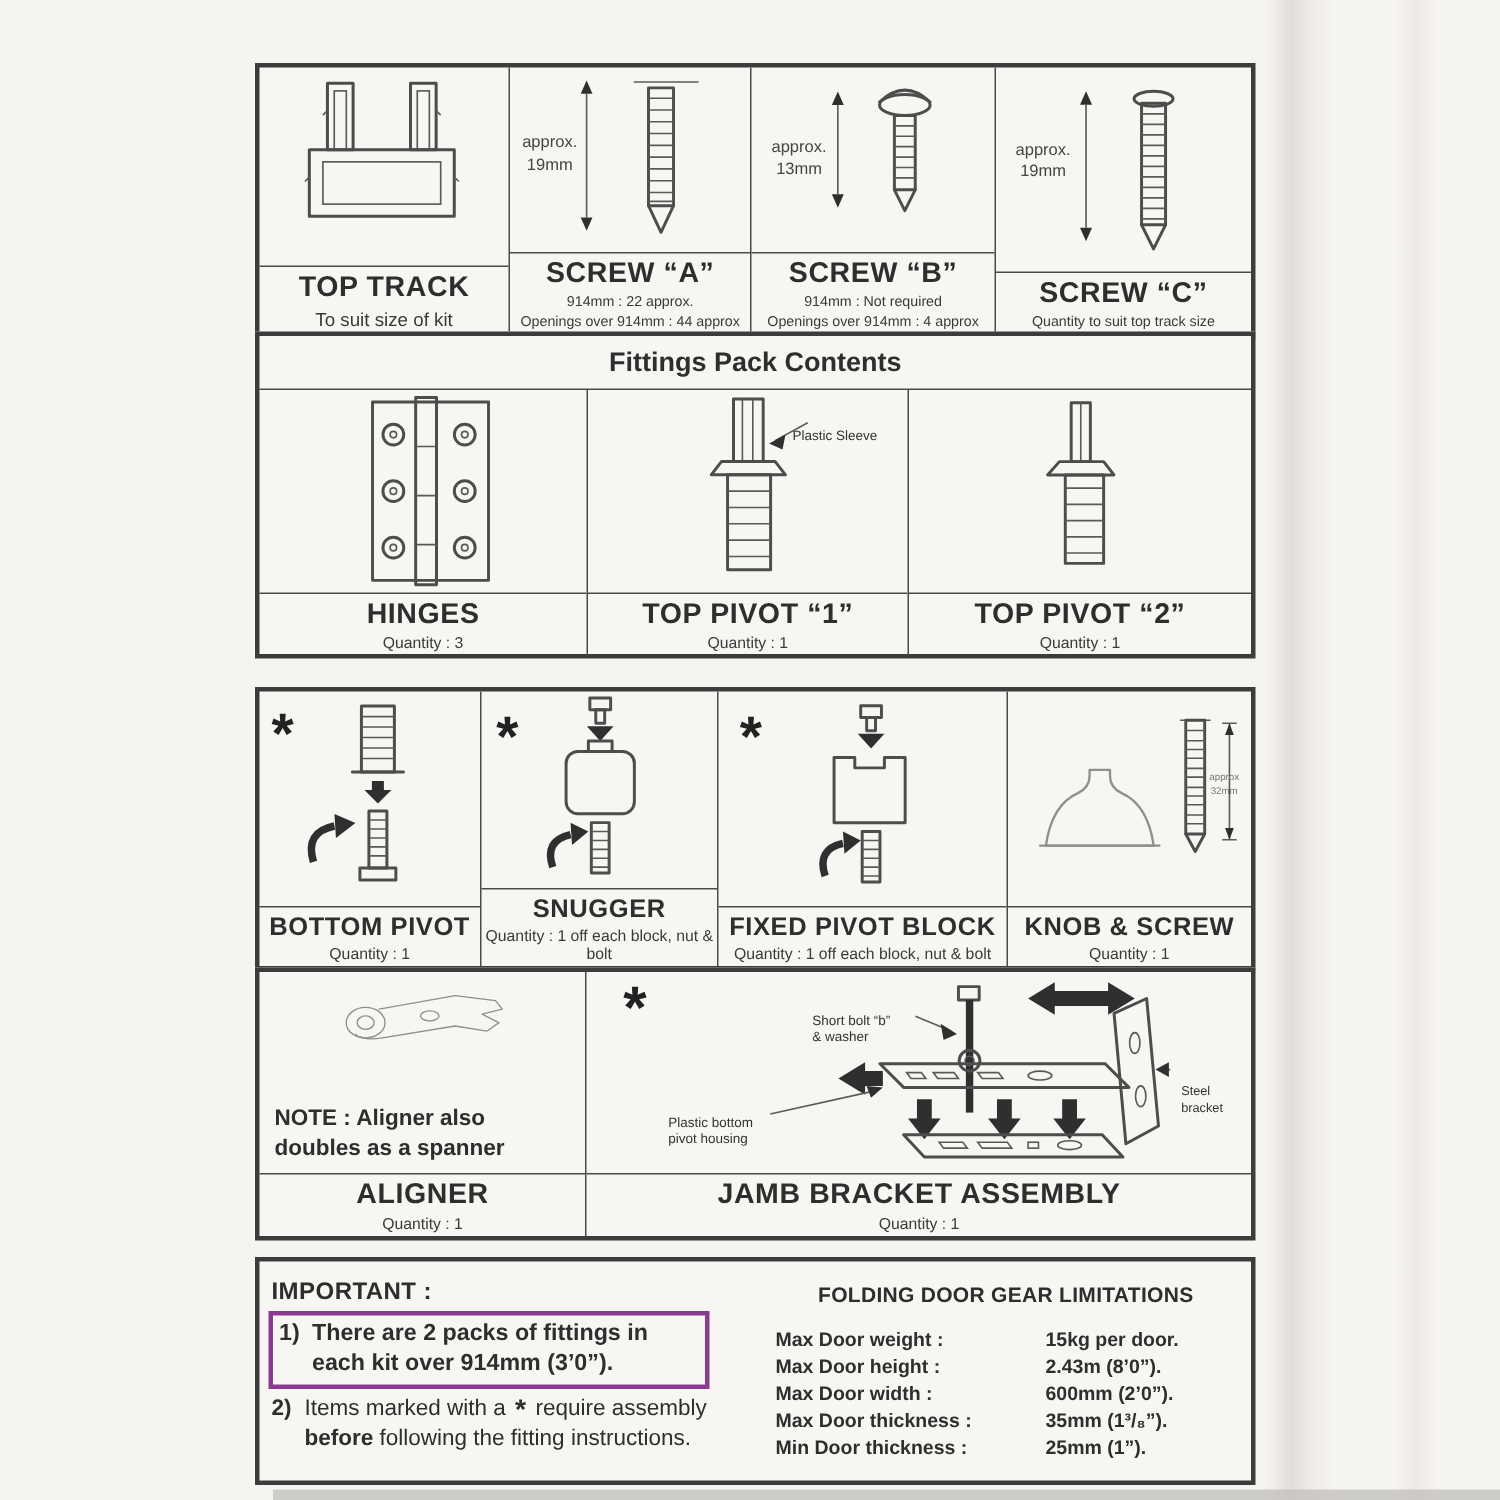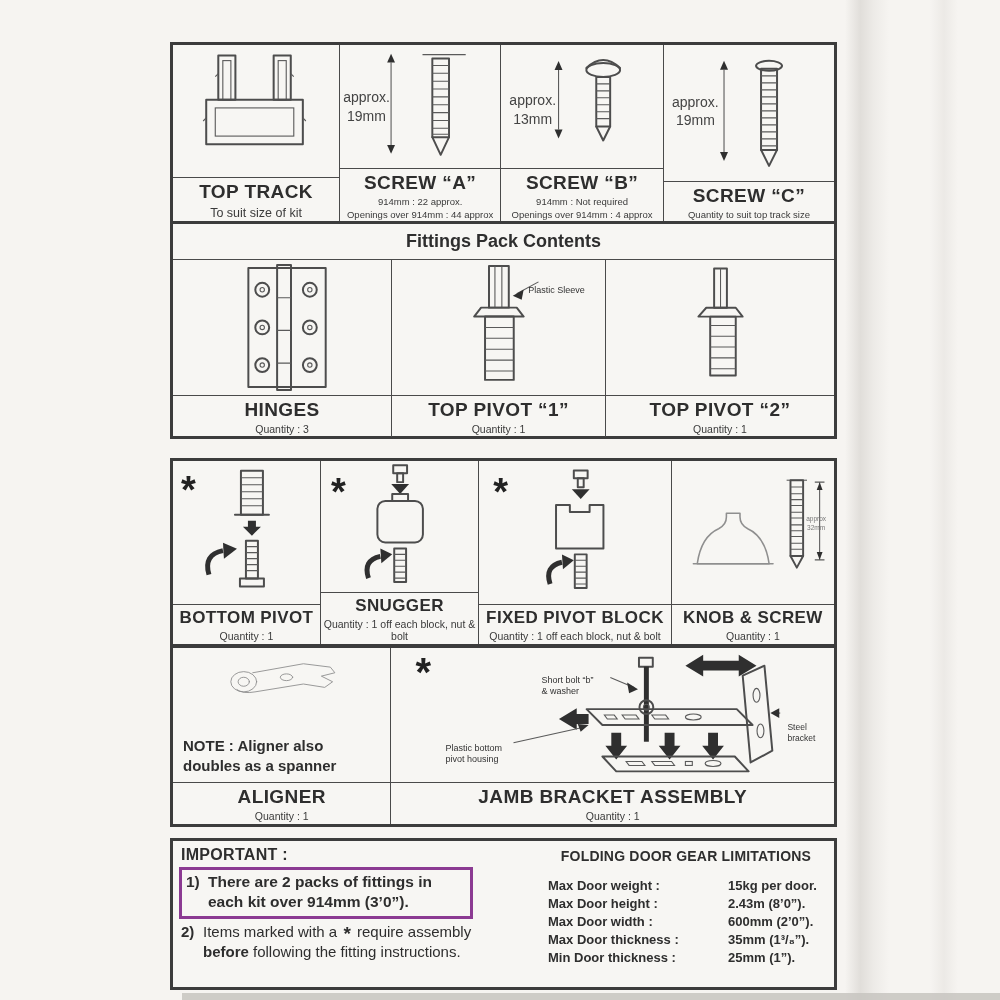--- a/index.html
+++ b/index.html
@@ -42,33 +42,33 @@
   .lbl{border-top:1.5px solid #4a4a4a;text-align:center;padding:4px 2px 2px 2px;}
   .part{font-weight:bold;font-size:19px;letter-spacing:.4px;line-height:1.1;}
   #s3 .part{font-size:17px;}
   #s4 .part{font-size:19px;}
   .sub{font-size:9.5px;margin-top:2px;line-height:1.3;color:#3a3a3a;white-space:pre-line;}
   .sub.big{font-size:12.5px;}
   .qty{font-size:10.5px;margin-top:2px;color:#3a3a3a;}
 
   .hdr{height:36px;border-bottom:1.5px solid #4a4a4a;display:flex;align-items:center;justify-content:center;font-weight:bold;font-size:18px;box-sizing:border-box;}
 
-  .dim{position:absolute;font-size:14px;text-align:center;white-space:pre-line;line-height:1.35;color:#444;}
+  .dim{position:absolute;font-size:11px;text-align:center;white-space:pre-line;line-height:1.35;color:#444;}
   .ann{position:absolute;font-size:9px;line-height:1.25;color:#333;white-space:pre-line;margin-top:17px;}
   .note{position:absolute;left:10px;bottom:6px;font-weight:bold;font-size:15px;line-height:1.35;white-space:pre-line;text-align:left;}
   .star{position:absolute;font-size:38px;font-weight:bold;line-height:.8;color:#222;}
 
   
   svg .s{fill:none;stroke:#4d4d4d;stroke-width:2;stroke-linecap:round;stroke-linejoin:round;}
   svg .t{fill:none;stroke:#5a5a5a;stroke-width:1.1;}
   svg .f{fill:#2f2f2f;stroke:none;}
   svg .lt{fill:none;stroke:#8f8f8f;stroke-width:1.6;stroke-linecap:round;stroke-linejoin:round;}
 
   
-  #s5{display:flex;padding:5px 10px 6px 8px;gap:31px;}
+  #s5{display:flex;padding:12px 10px 6px 8px;}
   .imp{width:322px;flex:none;}
   .imp-head{font-weight:bold;font-size:16px;letter-spacing:.3px;}
   .item{display:flex;font-size:15px;line-height:1.3;margin-top:3px;}
   .item .no{width:22px;flex:none;font-weight:bold;}
   .hl-box{display:flex;border:3.5px solid var(--highlight-purple);margin:3px 0 2px -2px;padding:2px 6px 4px 4px;width:278px;font-weight:bold;font-size:15.5px;line-height:1.3;}
   .hl-box .no{width:22px;flex:none;}
   .hl-box .txt{white-space:pre-line;}
   .inline-star{font-size:19px;font-weight:bold;position:relative;top:3px;line-height:0;padding:0 2px;}
   .bold-u{font-weight:bold;}
   .lims{flex:1;padding-left:14px;}

